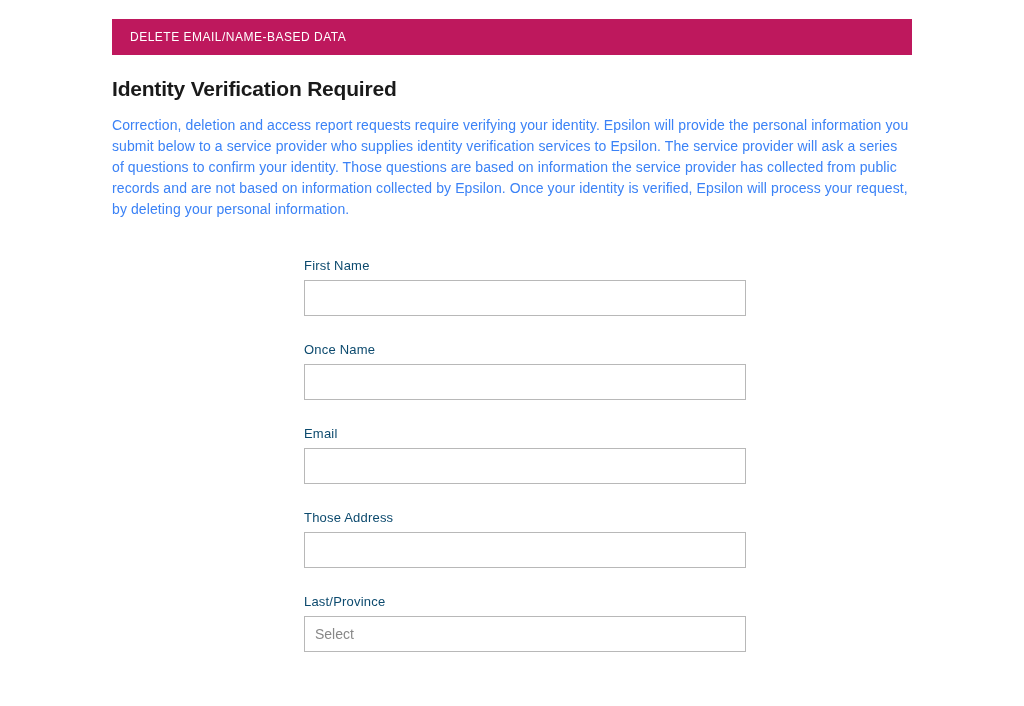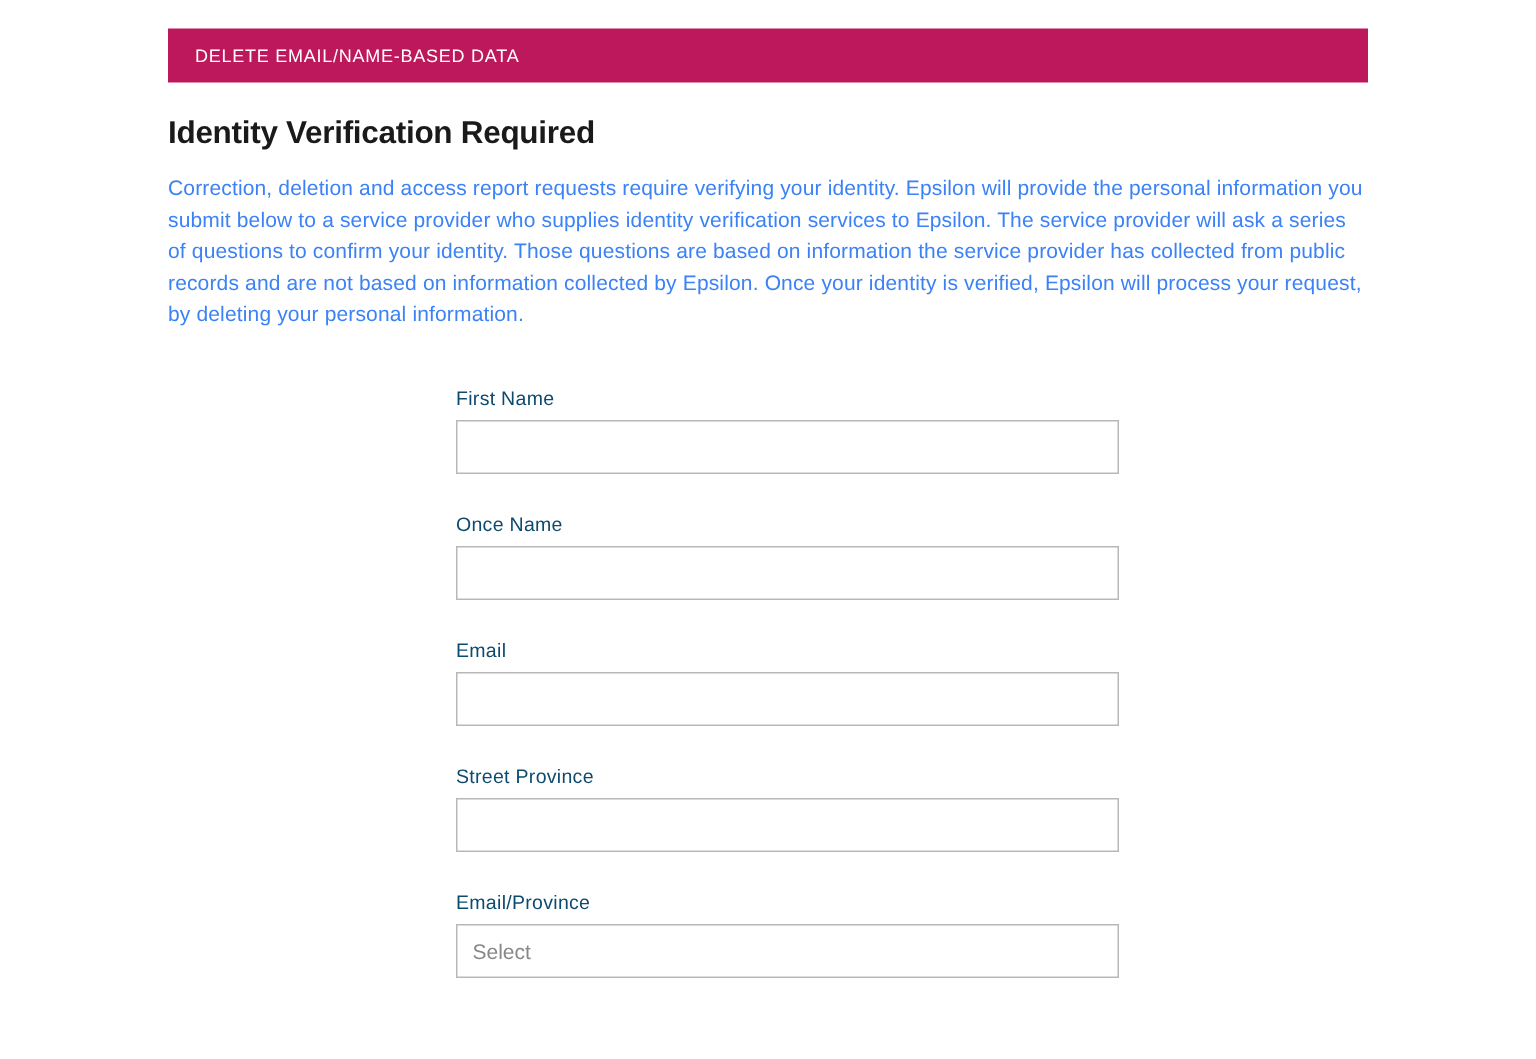--- a/index.html
+++ b/index.html
@@ -104,27 +104,27 @@
       <label class="form-label">Once Name</label>
       <input type="text" class="form-input" value="" style="">
     </div>
 
     <div class="form-group">
       <label class="form-label">Email</label>
       <input type="text" class="form-input" value="" style="">
     </div>
 
     <div class="form-group">
-      <label class="form-label">Street Province</label>
+      <label class="form-label">Those Address</label>
       <input type="text" class="form-input" value="" style="">
     </div>
 
 
     <div class="form-group">
-      <label class="form-label">Email/Province</label>
+      <label class="form-label">Last/Province</label>
       <div class="select-wrap">
         <select class="form-select">
           <option>Select</option>
         </select>
         
       </div>
     </div>
 
   </div>
 </div>

